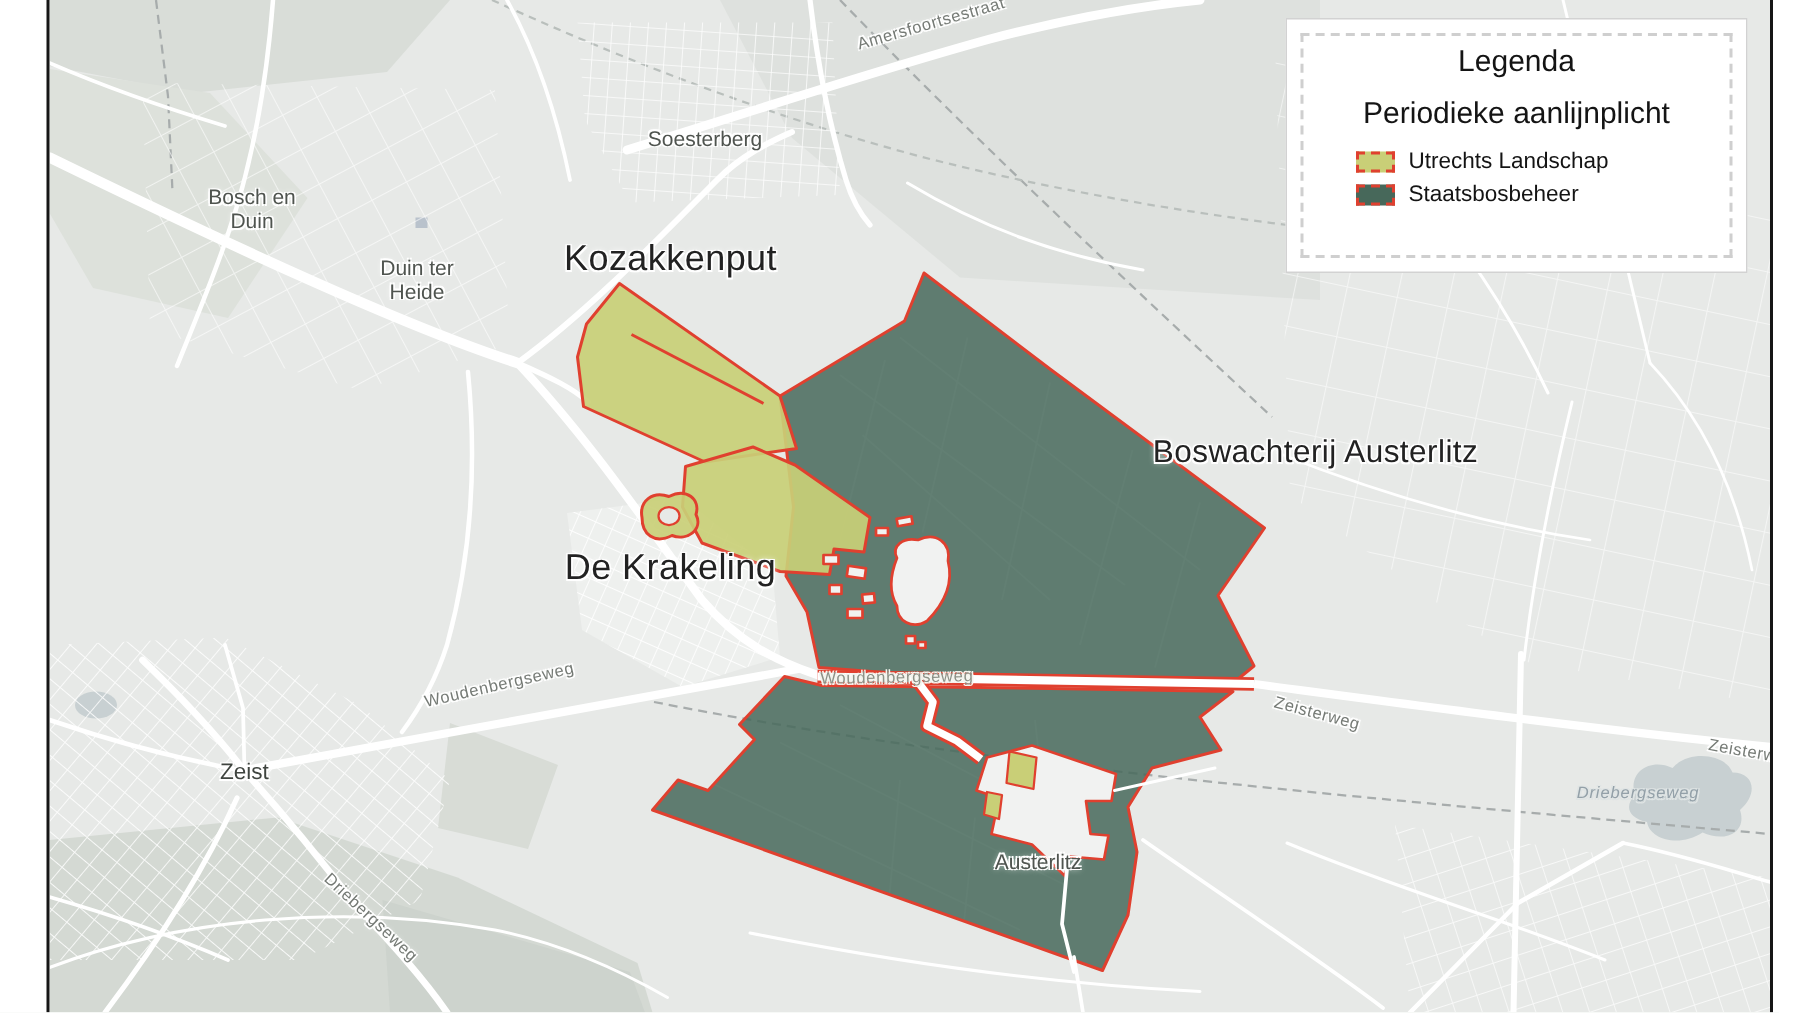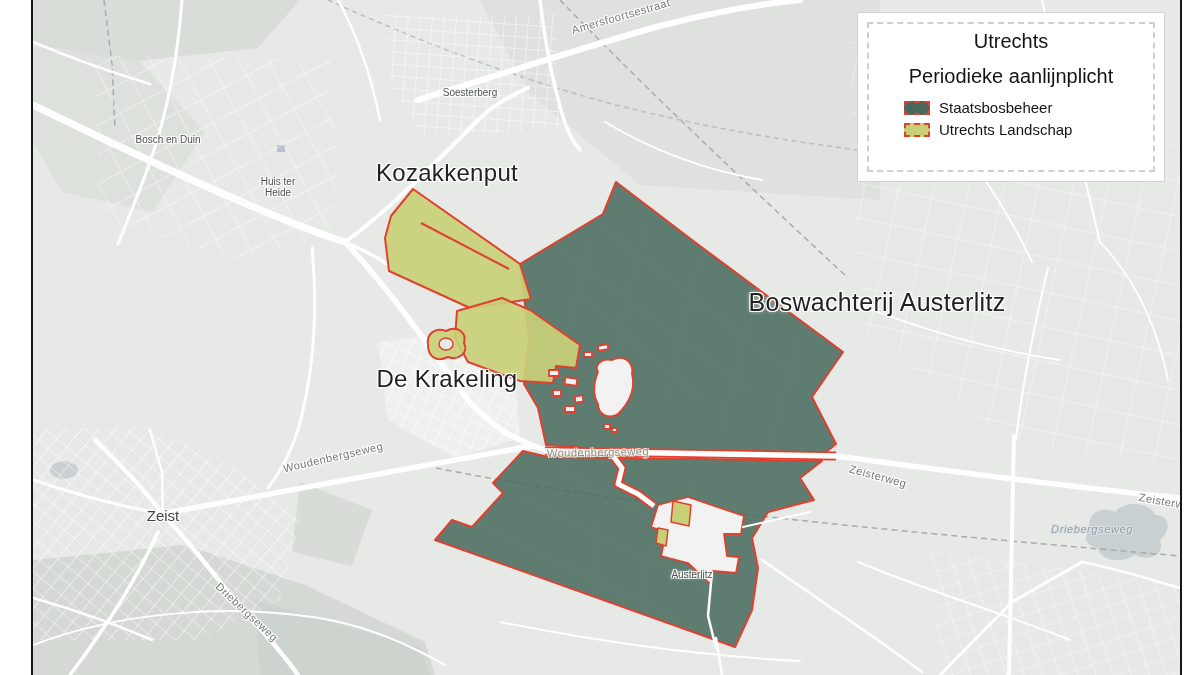--- a/index.html
+++ b/index.html
@@ -9,22 +9,22 @@
   .frame-line{position:absolute;top:0;width:2px;height:675px;background:#161616;z-index:40;}
   .frame-left{left:31px;}
   .frame-right{left:1180px;}
   svg{position:absolute;left:0;top:0;}
 
   
   .lbl{position:absolute;transform:translate(-50%,-50%);white-space:nowrap;z-index:10;
        color:#2e2e2e;
        text-shadow:-1px -1px 0 #fff,1px -1px 0 #fff,-1px 1px 0 #fff,1px 1px 0 #fff,0 0 4px #fff;}
   .lbl-area{font-size:24px;letter-spacing:.3px;color:#222;}
-  .lbl-area-big{font-size:25px;}
-  .lbl-place{font-size:10px;color:#4f544f;white-space:normal;text-align:center;line-height:1.12;}
+  .lbl-area-big{font-size:21px;}
+  .lbl-place{font-size:14px;color:#4f544f;white-space:normal;text-align:center;line-height:1.12;}
   .lbl-town{font-size:15px;color:#3f443f;}
   .lbl-road{font-size:11px;color:#757a75;letter-spacing:.5px;}
   .lbl-road-green{color:#8d9187;text-shadow:-1px -1px 0 #f4f4ee,1px -1px 0 #f4f4ee,-1px 1px 0 #f4f4ee,1px 1px 0 #f4f4ee;}
   .lbl-water{font-size:11px;color:#93a0a8;font-style:italic;letter-spacing:.6px;
              text-shadow:-1px -1px 0 #dfe4e4,1px -1px 0 #dfe4e4,-1px 1px 0 #dfe4e4,1px 1px 0 #dfe4e4;}
 
   
   .legend{position:absolute;left:824px;top:12px;width:308px;height:170px;background:#fff;
           border:1px solid #d2d2d2;box-sizing:border-box;z-index:30;}
   .legend-dash{position:absolute;left:9px;top:9px;right:9px;bottom:9px;border:2px dashed #cfcfcf;pointer-events:none;}
@@ -195,47 +195,47 @@
         <path d="M716,638 L722,675" stroke-width="2.5"></path>
         <path d="M743,527 L810,512" stroke-width="2"></path>
       </g>
     </svg>
 
     <div class="lbl lbl-area" style="left:414px;top:173px;">Kozakkenput</div>
     <div class="lbl lbl-area" style="left:414px;top:379px;">De Krakeling</div>
     <div class="lbl lbl-area lbl-area-big" style="left:844px;top:302px;">Boswachterij Austerlitz</div>
 
     <div class="lbl lbl-place" style="left:135px;top:140px;width:72px;">Bosch en Duin</div>
-    <div class="lbl lbl-place" style="left:245px;top:187px;width:62px;">Huis ter Heide</div>
+    <div class="lbl lbl-place" style="left:245px;top:187px;width:62px;">Duin ter Heide</div>
     <div class="lbl lbl-place" style="left:437px;top:93px;">Soesterberg</div>
     <div class="lbl lbl-town" style="left:130px;top:515px;">Zeist</div>
     <div class="lbl lbl-place" style="left:659px;top:552px;margin-top:23px;">Austerlitz</div>
 
     <div class="lbl lbl-road" style="left:588px;top:16px;transform:translate(-50%,-50%) rotate(-16deg);">Amersfoortsestraat</div>
     <div class="lbl lbl-road" style="left:300px;top:457px;transform:translate(-50%,-50%) rotate(-13deg);">Woudenbergseweg</div>
     <div class="lbl lbl-road lbl-road-green" style="left:565px;top:452px;transform:translate(-50%,-50%) rotate(-1deg);">Woudenbergseweg</div>
     <div class="lbl lbl-road" style="left:214px;top:612px;transform:translate(-50%,-50%) rotate(43deg);">Driebergseweg</div>
     <div class="lbl lbl-road" style="left:845px;top:476px;transform:translate(-50%,-50%) rotate(15deg);">Zeisterweg</div>
     <div class="lbl lbl-road" style="left:1135px;top:502px;transform:translate(-50%,-50%) rotate(10deg);">Zeisterweg</div>
     <div class="lbl lbl-water" style="left:1059px;top:529px;">Driebergseweg</div>
 
     <div class="legend">
       <div class="legend-dash"></div>
-      <div class="legend-title">Utrechts</div>
+      <div class="legend-title">Legenda</div>
       <div class="legend-sub">
         <div>Periodieke aanlijnplicht</div>
       </div>
       <div class="legend-items">
         <div class="legend-item">
+          <span class="legend-swatch" style="background: rgb(201, 207, 119);"></span>
+          <span class="legend-item-label">Utrechts Landschap</span>
+        </div>
+        <div class="legend-item">
           <span class="legend-swatch" style="background: rgb(71, 104, 90);"></span>
           <span class="legend-item-label">Staatsbosbeheer</span>
-        </div>
-        <div class="legend-item">
-          <span class="legend-swatch" style="background: rgb(201, 207, 119);"></span>
-          <span class="legend-item-label">Utrechts Landschap</span>
         </div>
       </div>
     </div>
   </div>
 
   <div class="frame-line frame-left"></div>
   <div class="frame-line frame-right"></div>
 </div>
 
 </body></html>

